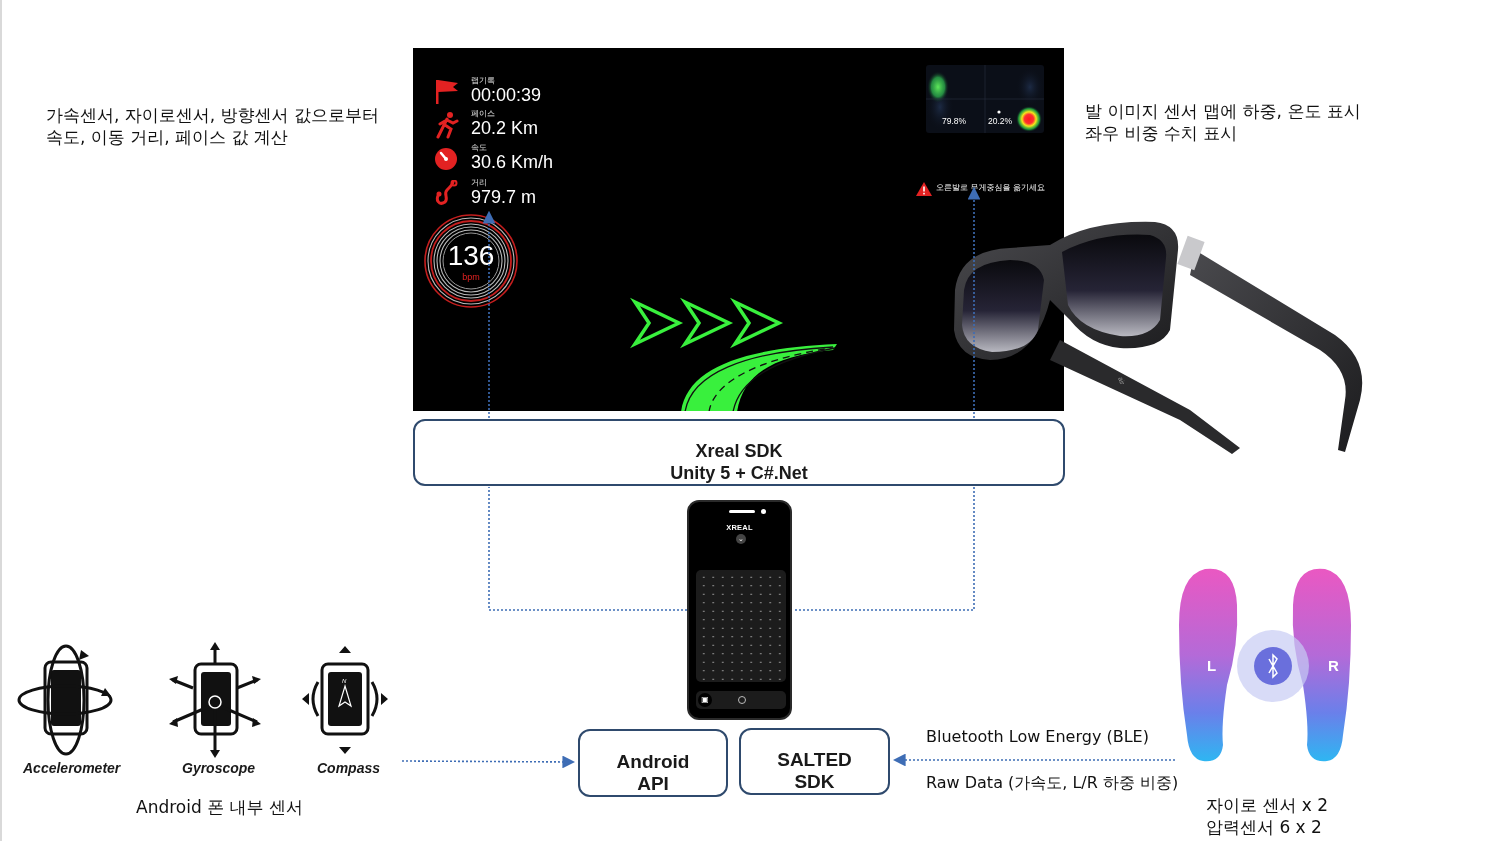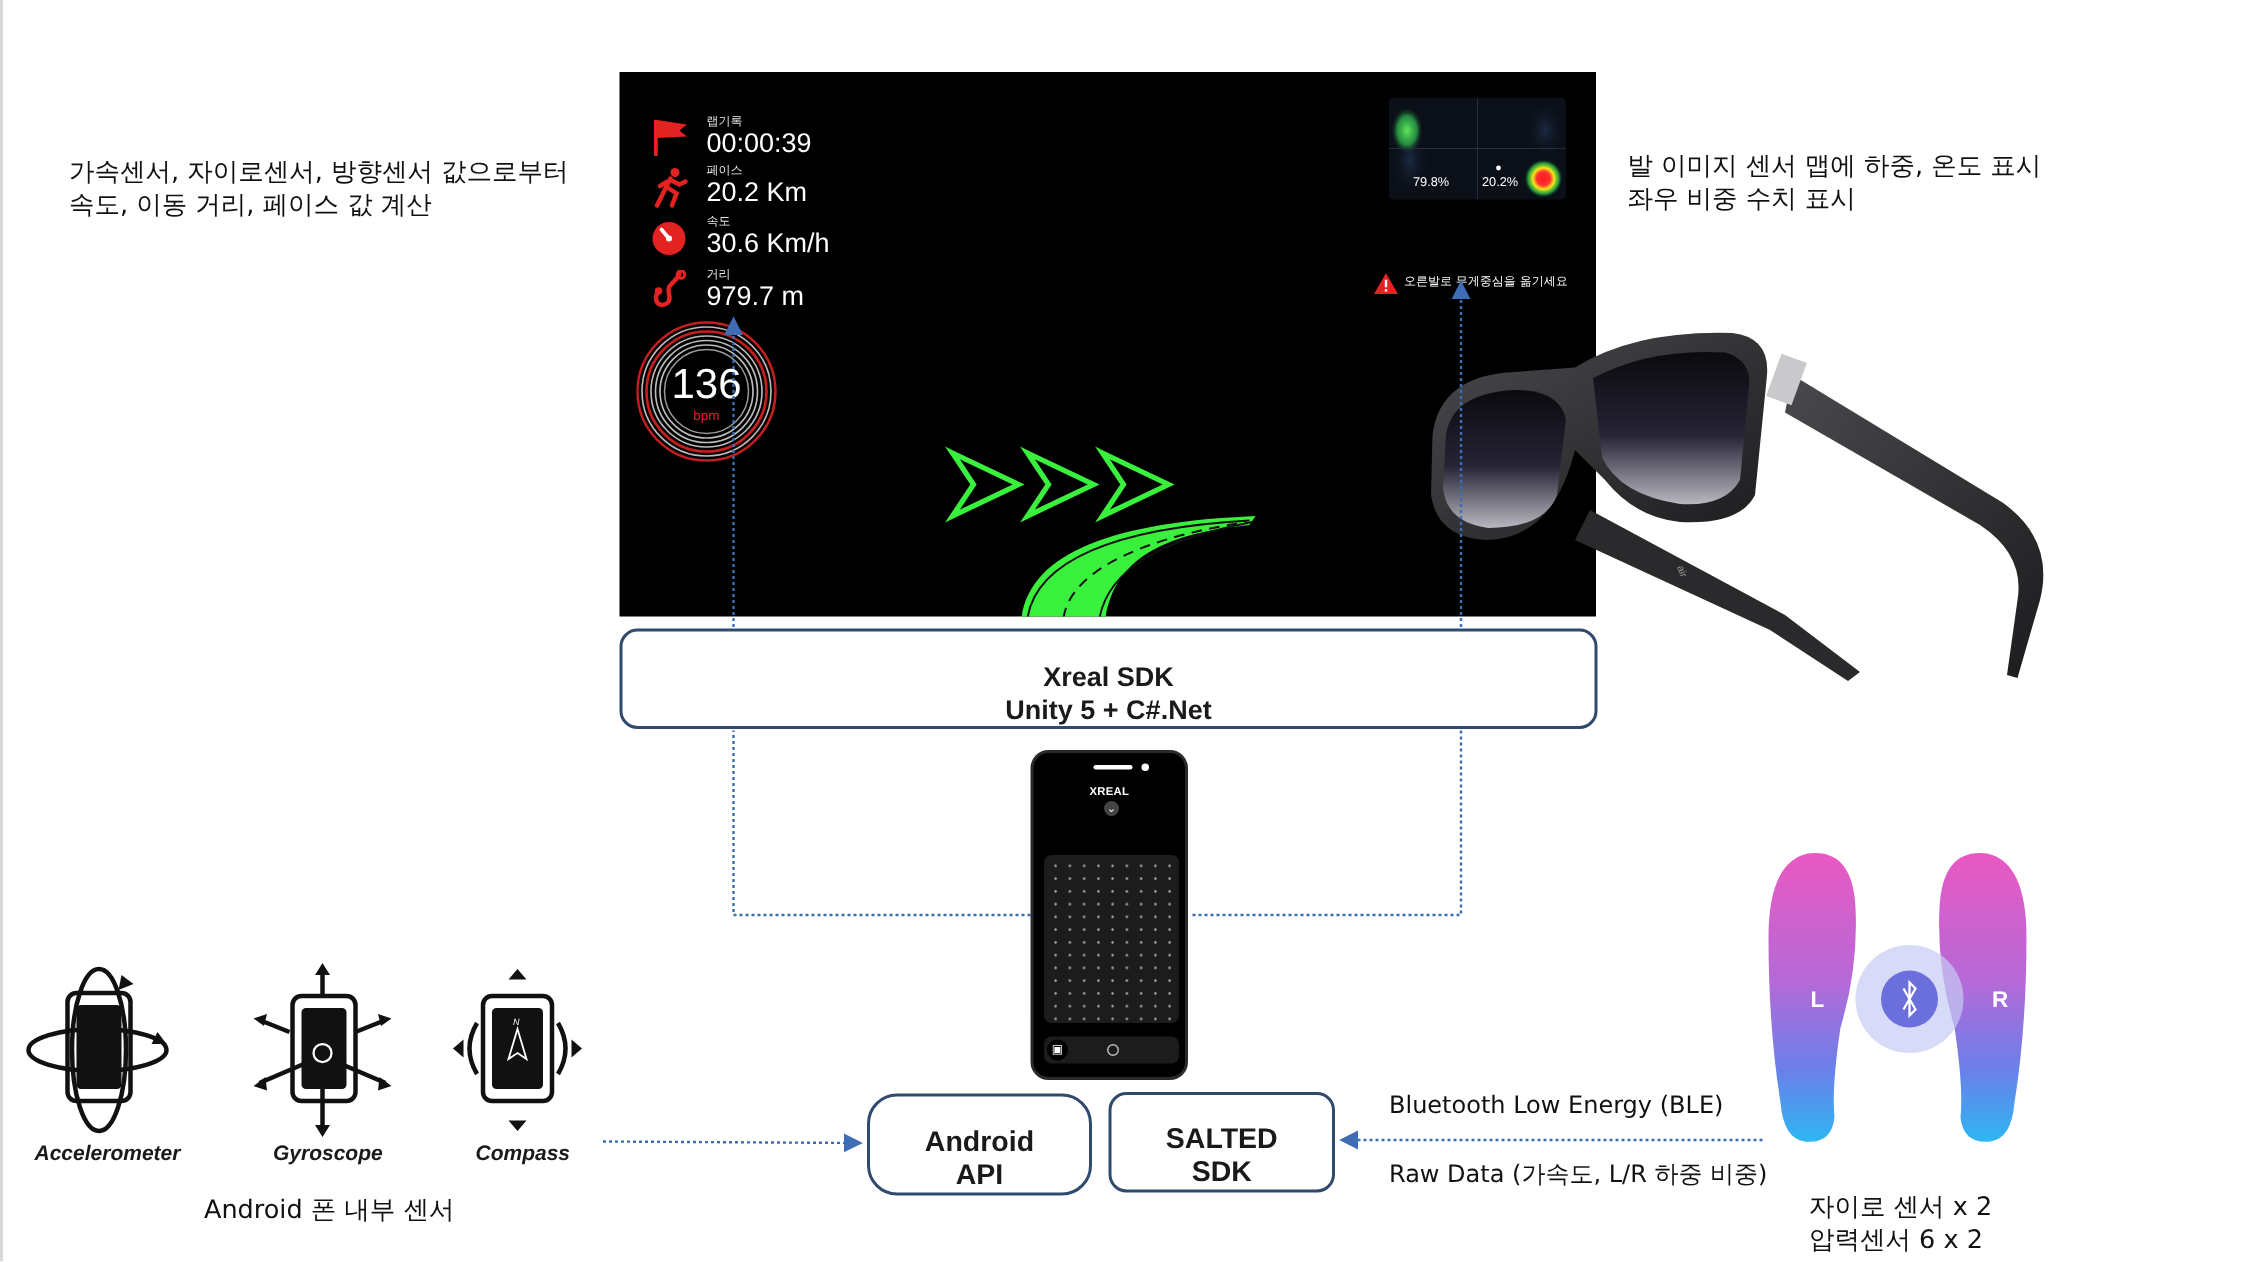--- a/index.html
+++ b/index.html
@@ -20,21 +20,21 @@
   .hr-ring { position: absolute; left: 10px; top: 165px; width: 96px; height: 96px; }
   .hr-num { position: absolute; left: 10px; top: 193px; width: 96px; text-align: center; font-family: "Liberation Sans", sans-serif; font-size: 28px; color: #fff; line-height: 30px; }
   .hr-unit { position: absolute; left: 10px; top: 224px; width: 96px; text-align: center; font-family: "Liberation Sans", sans-serif; font-size: 9px; color: #e32222; }
   .heatmap { position: absolute; left: 513px; top: 17px; width: 118px; height: 68px; background: #0b0f18; border-radius: 3px; overflow: hidden; }
   .hm-pct { position: absolute; top: 68px; font-family: "Liberation Sans", sans-serif; font-size: 8.5px; color: #fff; }
   .hm-warn { position: absolute; left: 503px; top: 95px; display: flex; align-items: flex-start; font-size: 8px; color: #fff; white-space: nowrap; margin-top: 39px; }
 
   
   .box { position: absolute; border: 2px solid #2f4a6d; border-radius: 12px; background: #fff; display: flex; flex-direction: column; align-items: center; justify-content: flex-end; font-family: "Liberation Sans", sans-serif; font-weight: bold; color: #1a1a1a; text-align: center; }
   .xreal-box { left: 413px; top: 419px; width: 652px; height: 67px; font-size: 18px; line-height: 22px; }
-  .android-box { left: 578px; top: 729px; width: 150px; height: 68px; font-size: 19px; line-height: 22px; border-radius: 20px; }
+  .android-box { left: 578px; top: 729px; width: 150px; height: 68px; font-size: 19px; line-height: 22px; }
   .salted-box { left: 739px; top: 728px; width: 151px; height: 67px; font-size: 19px; line-height: 22px; }
 
   
   .phone { position: absolute; left: 687px; top: 500px; width: 105px; height: 220px; background: #000; border-radius: 12px; border: 2px solid #2a2a2a; }
   .phone .speaker { position: absolute; left: 40px; top: 8px; width: 26px; height: 3px; background: #fff; border-radius: 2px; }
   .phone .cam { position: absolute; left: 72px; top: 7px; width: 5px; height: 5px; background: #fff; border-radius: 50%; }
   .phone .brand { position: absolute; left: 0; top: 21px; width: 100%; text-align: center; font-family: "Liberation Sans", sans-serif; font-weight: bold; font-size: 7.5px; color: #fff; letter-spacing: 0.2px; }
   .phone .chev { position: absolute; left: 47px; top: 32px; width: 10px; height: 10px; border-radius: 50%; background: #444; color: #fff; font-size: 7px; line-height: 10px; text-align: center; }
   .phone .pad { position: absolute; left: 7px; top: 68px; width: 90px; height: 112px; background: #1c1c1c; border-radius: 5px;
     background-image: radial-gradient(circle, #9a9a9a 0.7px, transparent 1px); background-size: 9.5px 8.5px; background-position: 3px 3px; }

